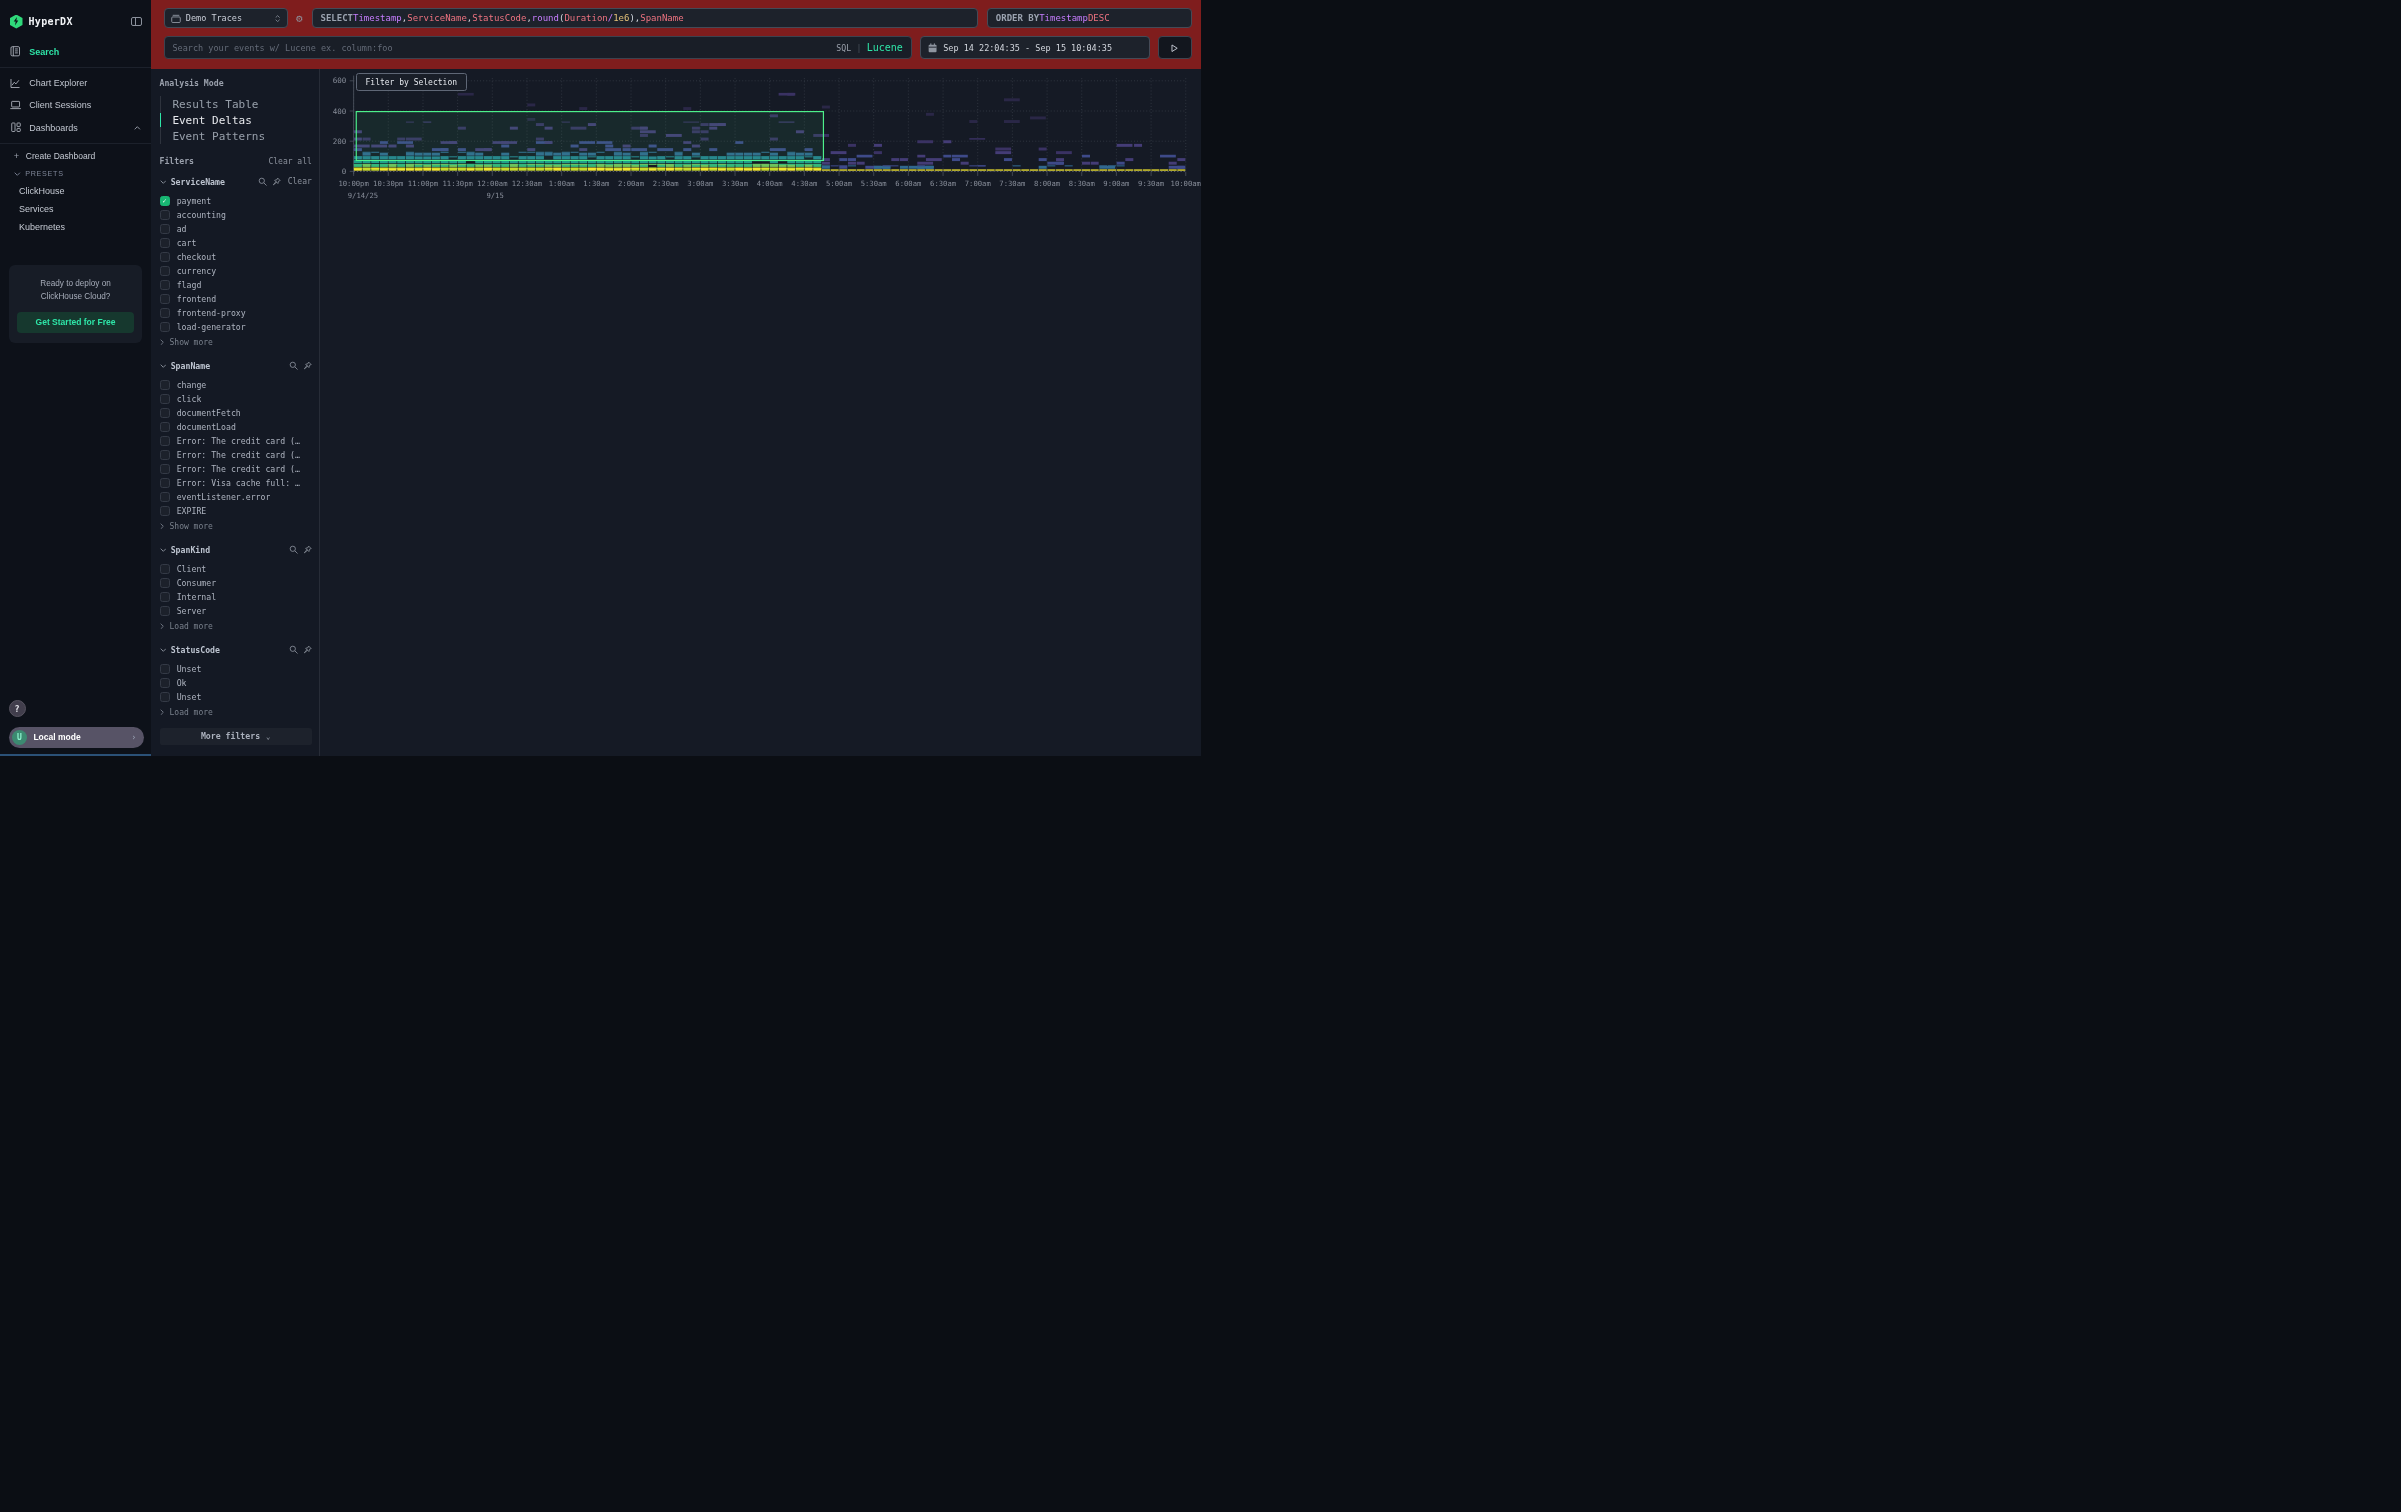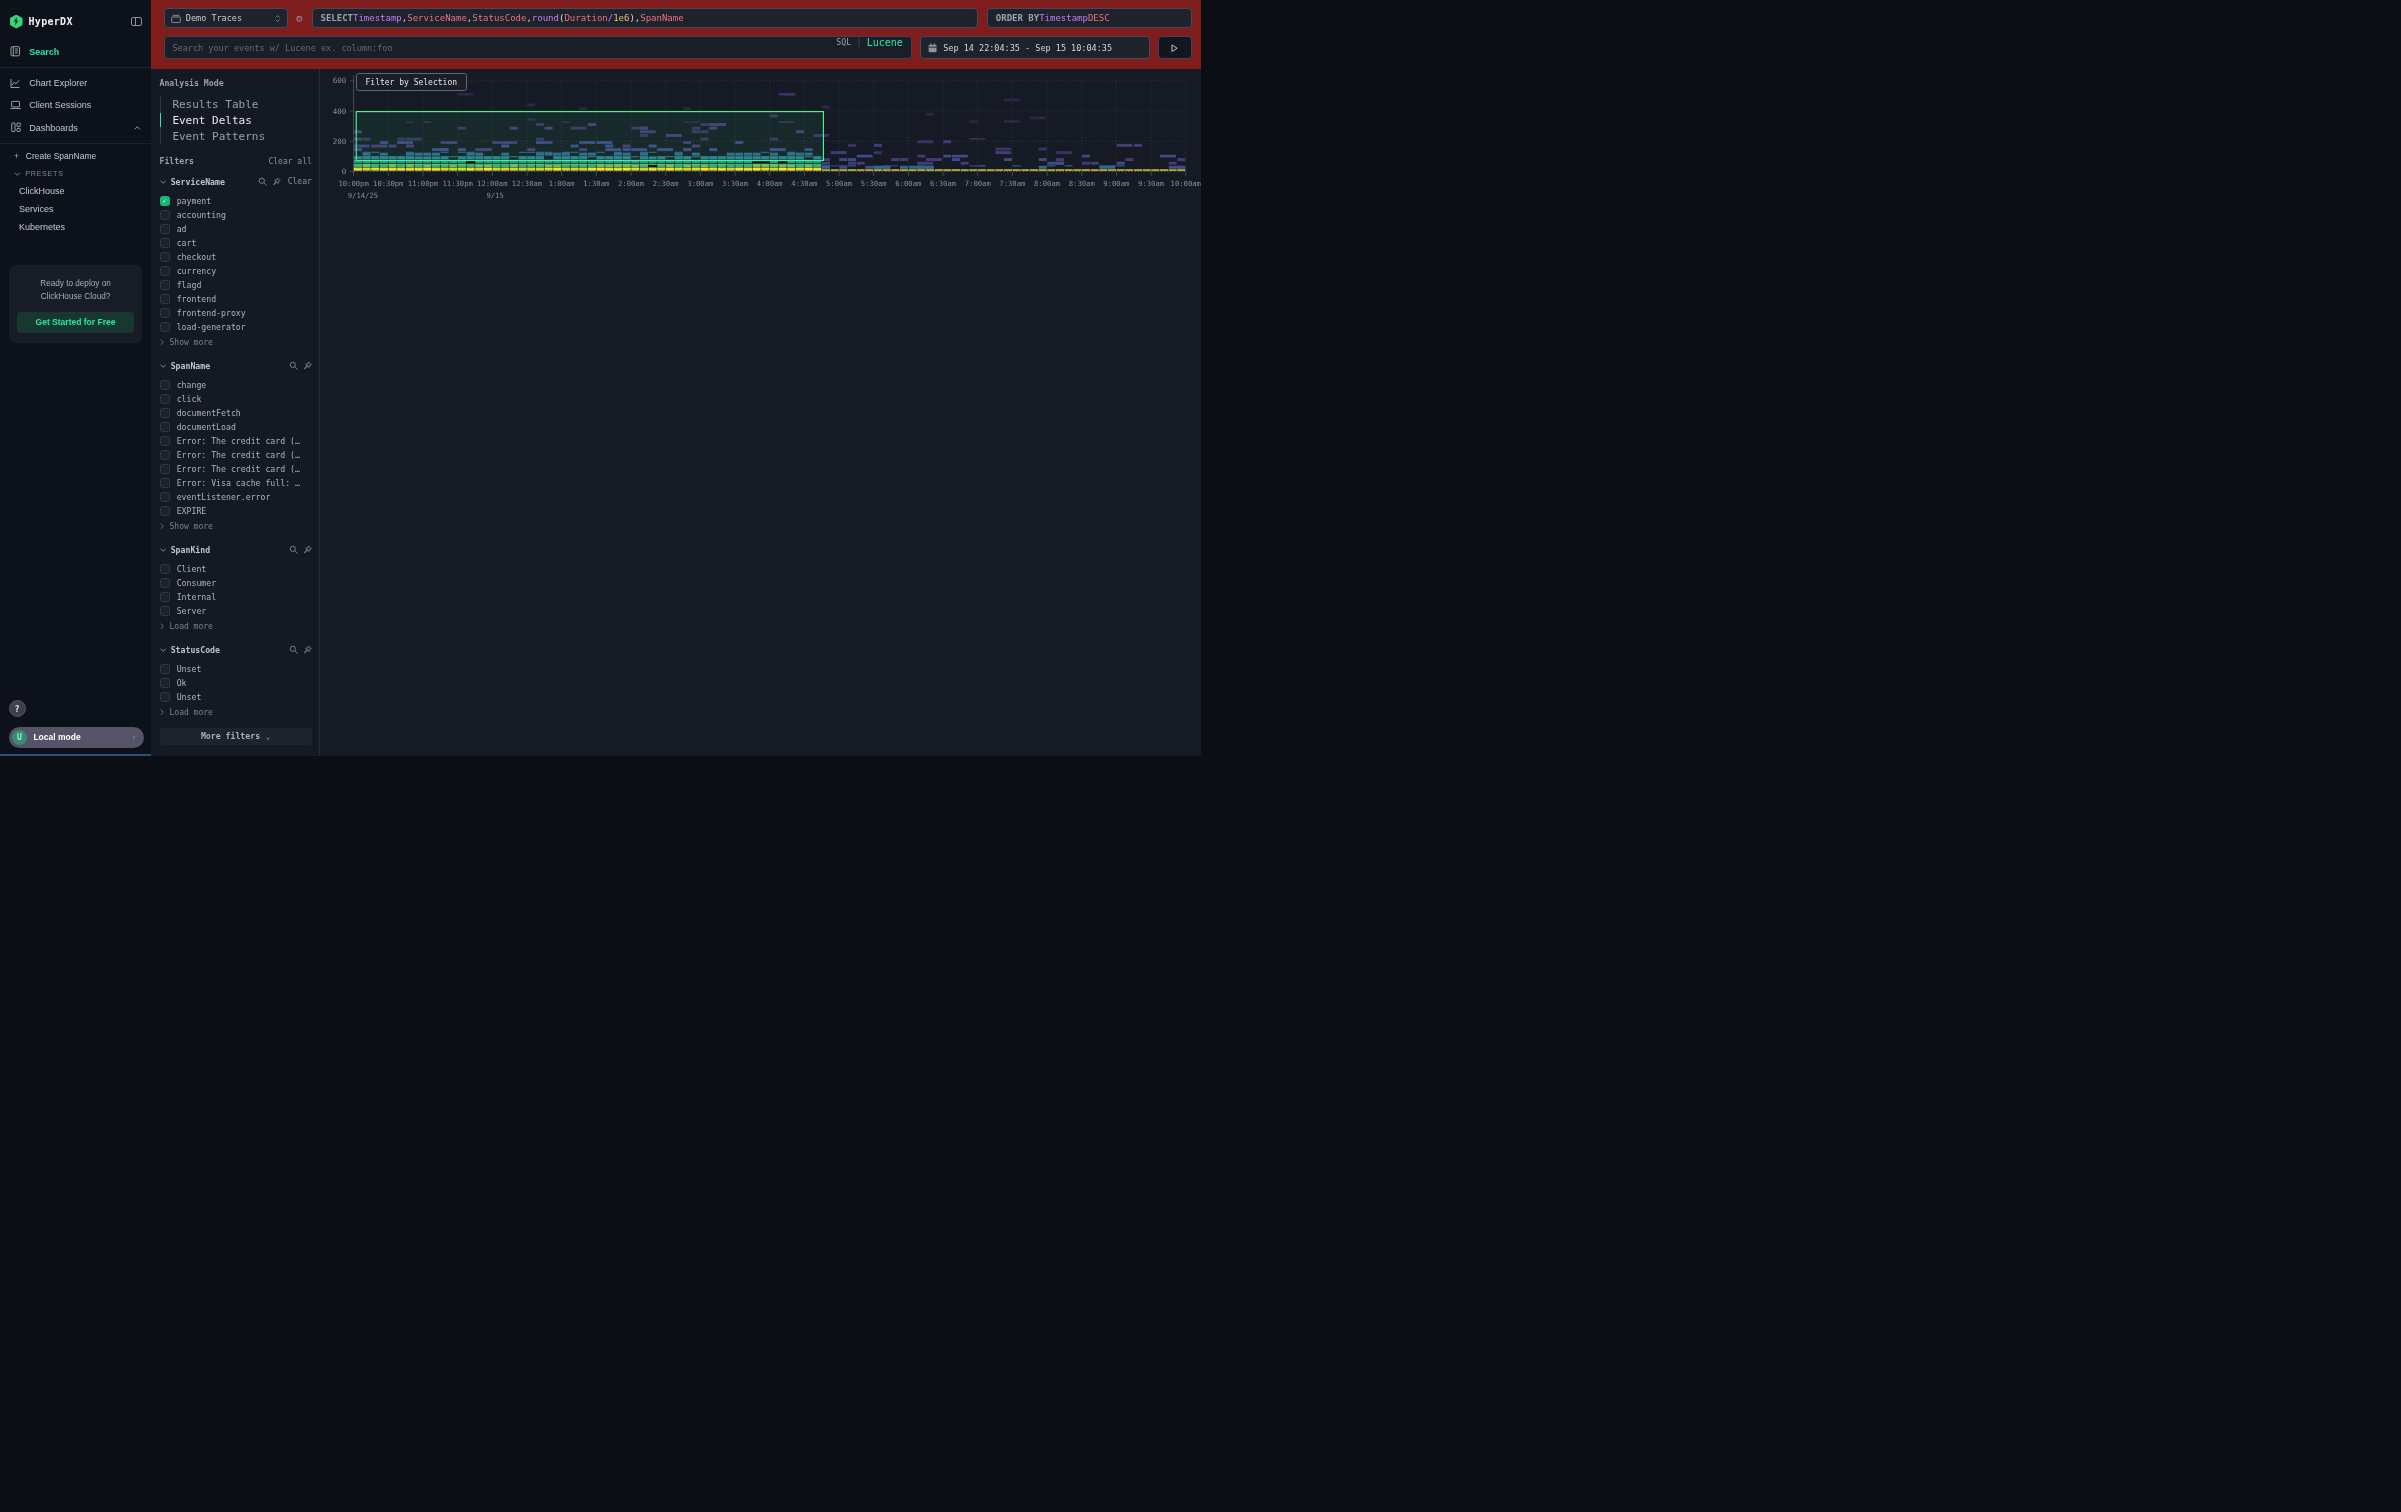--- a/index.html
+++ b/index.html
@@ -57,21 +57,21 @@
   .gear{width:24px;display:flex;justify-content:center;color:#8e95a0;font-size:10.5px;cursor:pointer}
   .sql-box{height:20.4px;padding:0 8px;font-size:9px;white-space:nowrap;overflow:hidden;cursor:text}
   .select-box{flex:1;margin-right:8.5px}
   .order-box{width:205px}
   .tk-keyword{color:#9ba3b0;font-weight:700}
   .tk-column{color:#c77dff}
   .tk-field{color:#ee7380}
   .tk-number{color:#e3c078}
   .tk-plain{color:#d6dae2}
   .search-input{flex:1;height:23px;background:#191e27;border:0.7px solid #3c424e;border-radius:4px;
-                display:flex;padding:0 8px;margin-right:8px;cursor:text}
+                display:flex;align-items:center;padding:0 8px;margin-right:8px;cursor:text}
   .search-input input{flex:1;background:transparent;border:none;outline:none;color:#d6dae2;
                       font-family:"DejaVu Sans Mono",monospace;font-size:8.5px}
   .search-input input::placeholder{color:#646b78}
   .lang-sql{color:#9aa0ab;font-size:8.2px;cursor:pointer}
   .lang-div{color:#49505c;margin:0 5.3px;font-size:8.2px}
   .lang-lucene{color:#2ee6a8;font-size:10px;cursor:pointer}
   .date-box{width:230px;height:23px;padding:0 7.2px;gap:6px;cursor:pointer;margin-right:8px}
   .date-label{font-size:8.5px;color:#d3d7de;white-space:nowrap}
   .run-btn{width:34px;height:23px;background:#12161e;border:0.7px solid #3f4450;border-radius:4px;color:#c9ced8;
            font-size:8.5px;display:flex;align-items:center;justify-content:center;cursor:pointer}
@@ -163,21 +163,21 @@
           </span>
           <span>Dashboards</span>
           <span class="chev"><svg width="6.6" height="4" viewBox="0 0 10 6" fill="none" stroke="#9aa0ab" stroke-width="1.4">
               <path d="M1 5 L5 1 L9 5"></path>
             </svg></span>
         </div>
       </nav>
     <div class="sep"></div>
     <div class="sub-item">
       <span class="plus">+</span>
-      <span>Create SpanName</span>
+      <span>Create Dashboard</span>
     </div>
     <div class="presets-row">
       <svg width="6.6" height="4" viewBox="0 0 10 6">
           <path d="M1 1 L5 5 L9 1" stroke="#7e8698" stroke-width="1.4" fill="none"></path>
         </svg>
       <span>PRESETS</span>
     </div>
     <div id="preset-list">
         <div class="preset-item">ClickHouse</div>
         <div class="preset-item">Services</div>

